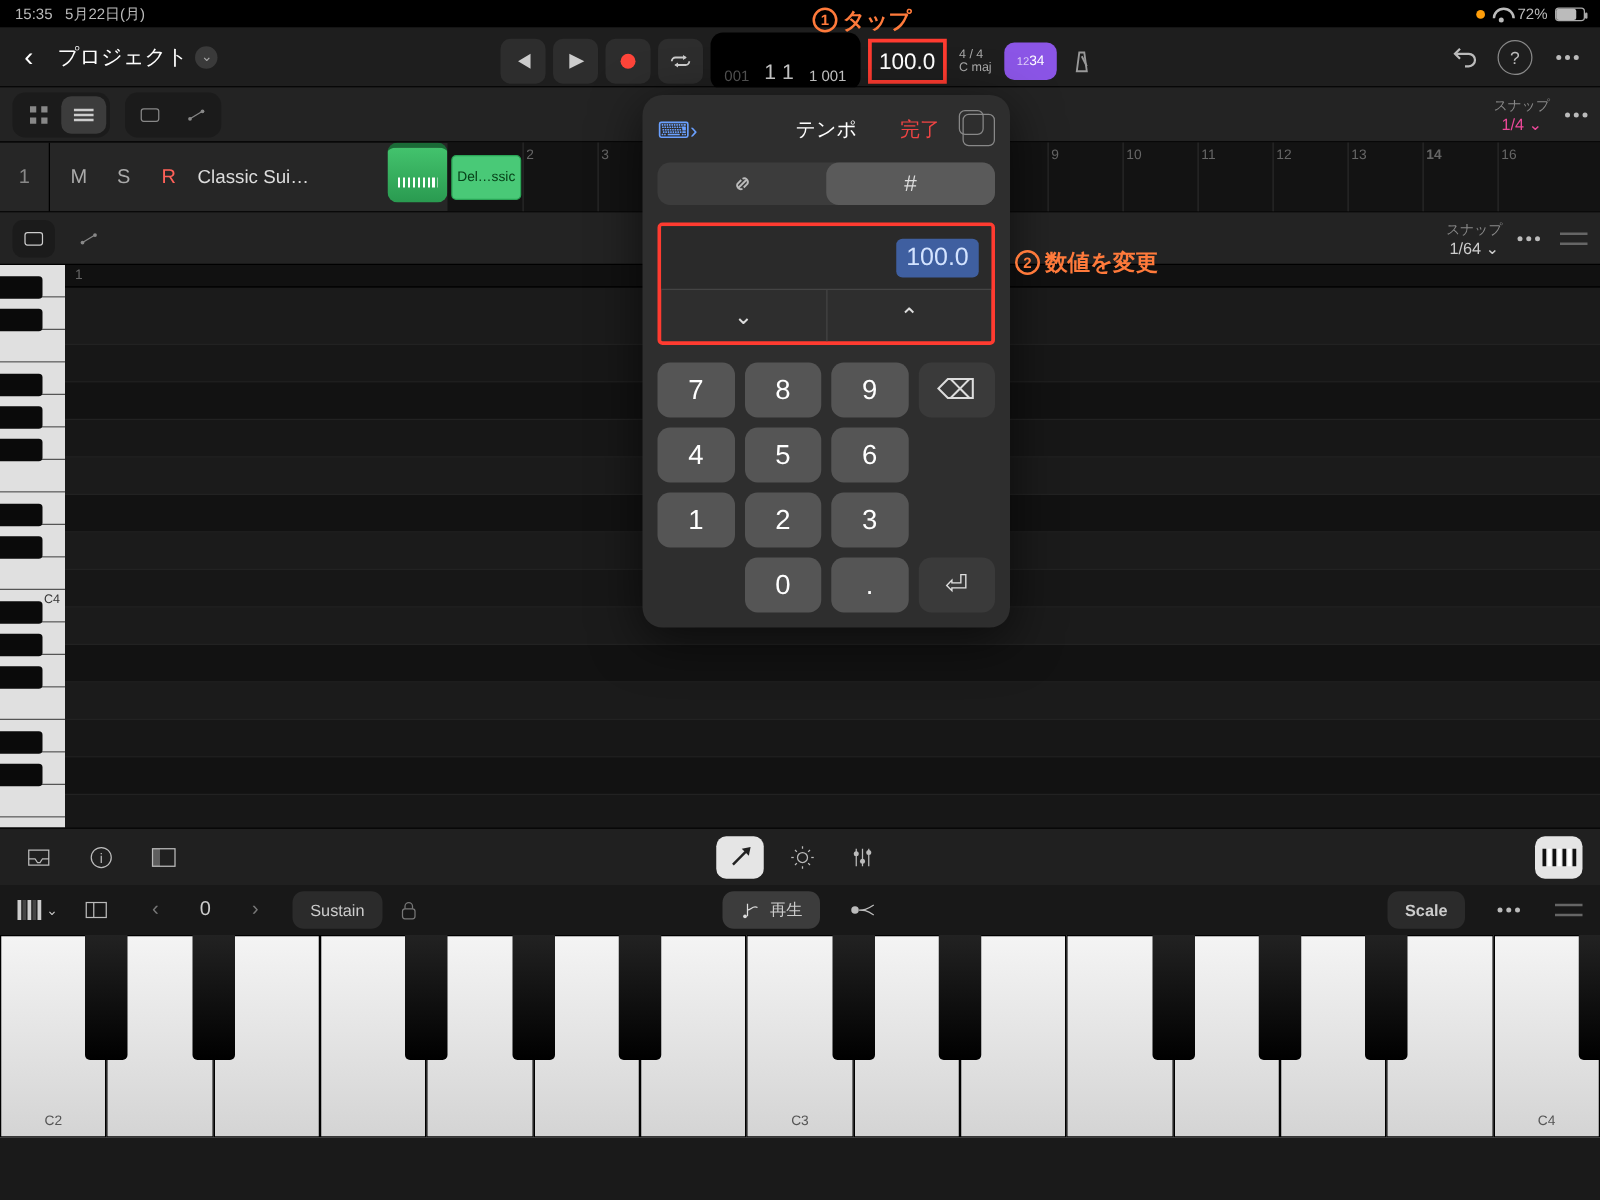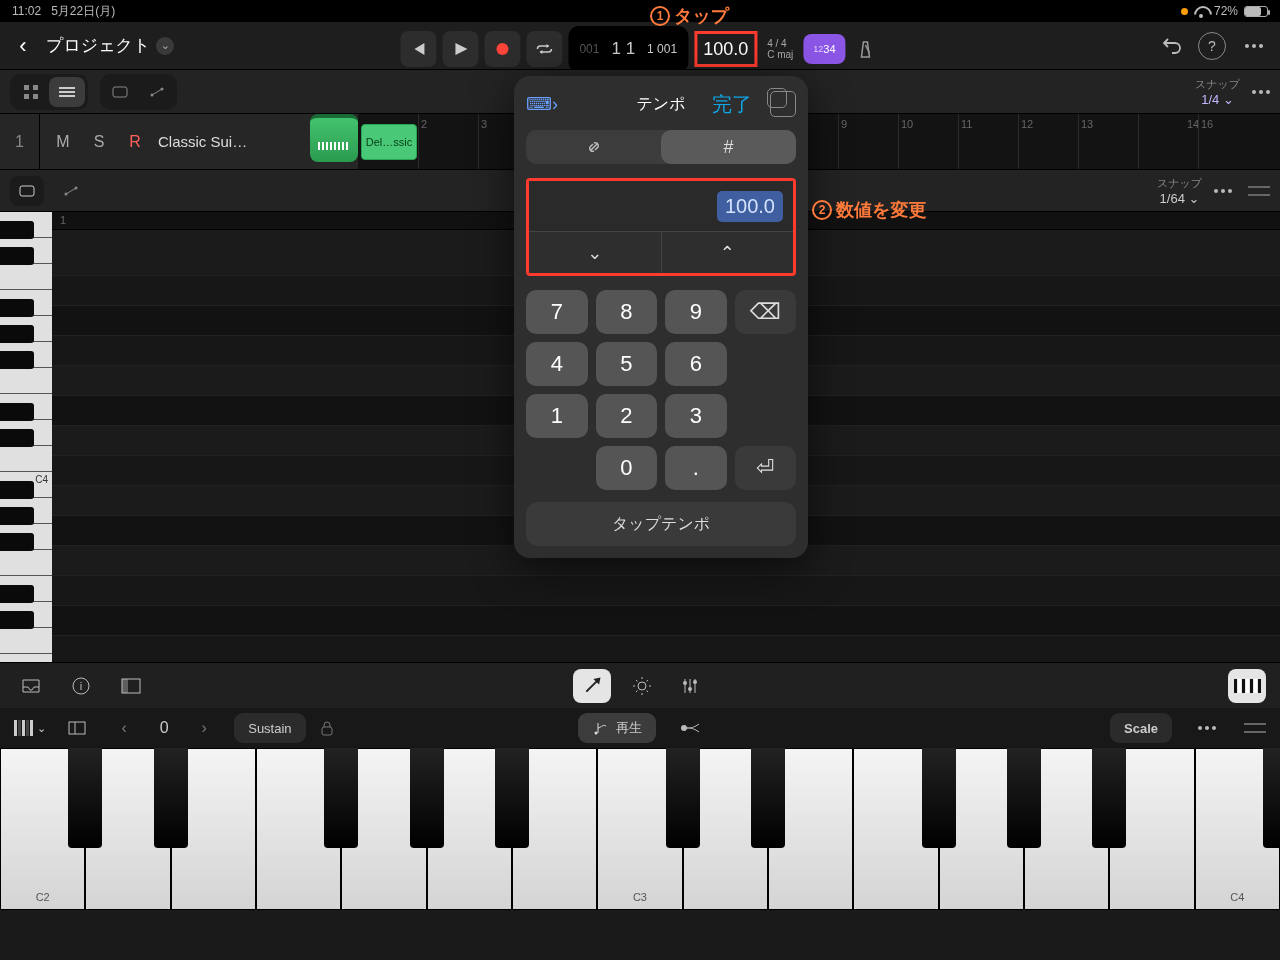--- a/index.html
+++ b/index.html
@@ -13,21 +13,21 @@
   .sb-wifi{display:inline-block;width:14px;height:11px;position:relative;}
   .sb-wifi::before{content:"";position:absolute;left:5px;top:8px;width:4px;height:4px;border-radius:50%;background:#bbb;}
   .sb-wifi::after{content:"";position:absolute;left:0;top:0;width:14px;height:14px;border:2px solid #bbb;border-radius:50%;clip-path:polygon(0 0,100% 0,100% 50%,0 50%);}
   .appheader{height:48px;display:flex;align-items:center;padding:0 12px;gap:12px;background:#1e1e1e;border-bottom:1px solid #000;}
   .back-chevron{font-size:22px;color:#fff;cursor:pointer;width:22px;text-align:center;}
   .proj-title{font-size:17px;color:#fff;display:flex;align-items:center;gap:6px;}
   .proj-title .disc{width:18px;height:18px;background:#3a3a3a;border-radius:50%;display:inline-flex;align-items:center;justify-content:center;font-size:11px;color:#aaa;}
   .transport{position:absolute;left:50%;transform:translateX(-50%);display:flex;align-items:center;gap:6px; top:26px;}
   .tbtn{width:36px;height:36px;border-radius:8px;display:flex;align-items:center;justify-content:center;color:#ddd;background:#2d2d2d;}
   .rec{color:#ff453a;}
-  .lcd{display:flex;align-items:center;gap:6px;background:#000;border-radius:10px;padding:4px 8px;height:46px;}
+  .lcd{display:flex;align-items:flex-end;gap:6px;background:#000;border-radius:10px;padding:4px 8px;height:46px;}
   .lcd .seg{padding:0 3px;color:#ccc;font-size:17px; font-variant-numeric:tabular-nums;}
   .lcd .seg.small{font-size:12px;}
   .lcd .dim{color:#555;}
   .tempo-box{border:3px solid #ff3b30; padding:0 6px; height:36px; display:flex;align-items:center; font-size:18px;color:#fff;}
   .sigblock{display:flex;flex-direction:column;font-size:10px;line-height:11px;color:#aaa;padding:0 4px;}
   .purplebtn{background:#8b55e6;color:#fff;border-radius:8px;height:30px;display:flex;align-items:center;padding:0 10px;font-size:13px;}
   .metro{width:28px;height:28px;border-radius:6px;display:flex;align-items:center;justify-content:center;color:#aaa;}
   .hdr-right{margin-left:auto;display:flex;gap:14px;align-items:center;}
   .iconcircle{width:28px;height:28px;border:1.5px solid #888;border-radius:50%;display:flex;align-items:center;justify-content:center;font-size:14px;color:#bbb;}
   .ellipsis{display:flex;gap:3px;}
@@ -89,21 +89,21 @@
   .scalebtn{margin-left:auto;font-weight:bold;}
   
   .bigkeys{height:162px;background:#ddd;position:relative;display:flex;}
   .wkey{flex:1;border:1px solid #000;background:linear-gradient(#f4f4f4,#d4d4d4);position:relative;}
   .wkey .lab{position:absolute;bottom:6px;left:50%;transform:translateX(-50%);font-size:11px;color:#555;}
   .bkey{position:absolute;top:0;width:34px;height:100px;background:linear-gradient(#222,#000);border-radius:0 0 4px 4px;z-index:2;}
   
   .popover{position:absolute;left:514px;top:76px;width:294px;background:#2e2e2e;border-radius:16px;padding:12px;box-shadow:0 10px 40px rgba(0,0,0,.6);}
   .pop-head{display:flex;align-items:center;justify-content:space-between;font-size:16px;color:#fff;height:32px; position:relative;}
   .pop-head .kb{color:#6aa0ff;font-size:18px;}
-  .pop-head .done{color:#0ea5e9;font-size:20px;}
+  .pop-head .done{color:#ef4444;font-size:16px;}
   .pop-head .copy{width:26px;height:26px;border:1.5px solid #888;border-radius:5px; margin-left:10px;}
   .seg2{display:flex;margin-top:10px;background:#3c3c3c;border-radius:10px;height:34px;}
   .seg2 .a,.seg2 .b{flex:1;display:flex;align-items:center;justify-content:center;color:#ddd;font-size:18px;border-radius:10px;cursor:pointer;}
   .seg2 .b.on{background:#5a5a5a;}
   .inputbox{margin-top:14px;display:flex;flex-direction:column;border:3px solid #ff3b30;border-radius:4px;padding:0;}
   .display{height:50px;background:#2a2a2a;display:flex;align-items:center;justify-content:flex-end;padding-right:10px;}
   .display .val{font-size:20px;background:#3f5fa0;padding:4px 8px;border-radius:5px;color:#d3e3ff;}
   .arrowrow{display:flex;height:42px;border-top:1px solid #444;}
   .arrowrow .half{flex:1;display:flex;align-items:center;justify-content:center;font-size:18px;color:#ddd;cursor:pointer;}
   .arrowrow .half:first-child{border-right:1px solid #444;}
@@ -117,21 +117,21 @@
   .circnum{display:inline-flex;width:20px;height:20px;border:2px solid #ff7a3b;border-radius:50%;align-items:center;justify-content:center;font-size:12px;}
   .pencil-icon{width:16px;height:2px;background:#222;transform:rotate(-45deg);position:relative;}
   .pencil-icon::after{content:"";position:absolute;right:-4px;top:-3px;width:0;height:0;border-left:6px solid #222;border-top:4px solid transparent;border-bottom:4px solid transparent;}
   svg{display:block;}
 </style>
 </head>
 <body>
 
 <div class="statusbar">
   <div class="sb-left">
-    <span>11:02</span>&nbsp;&nbsp;
+    <span>15:35</span>&nbsp;&nbsp;
     <span>5月22日(月)</span>
   </div>
   <div class="sb-right">
     <span class="sb-dot"></span>
     <span class="sb-wifi"></span>
     <span>72%</span>
     <span class="sb-batt">
         <i></i>
       </span>
   </div>
@@ -233,21 +233,21 @@
     <div class="s">
         <svg width="16" height="12">
           <circle cx="3" cy="9" r="1.5" fill="#888"></circle>
           <circle cx="13" cy="3" r="1.5" fill="#888"></circle>
           <path d="M3 9L13 3" stroke="#888"></path>
         </svg>
       </div>
   </div>
   <div class="snapgroup">
     <span style="font-size:11px;color:#888;">スナップ</span>
-    <span style="font-size:13px;color:#c4b5fd;"><span>1/4</span> ⌄</span>
+    <span style="font-size:13px;color:#ec4899;"><span>1/4</span> ⌄</span>
   </div>
   <div class="more">
       <div class="ellipsis">
         <i></i>
         <i></i>
         <i></i>
       </div>
     </div>
 </div>
 
@@ -282,21 +282,21 @@
       <div class="num" style="left: 483px;">9</div>
       <div class="tick" style="left: 540px;"></div>
       <div class="num" style="left: 543px;">10</div>
       <div class="tick" style="left: 600px;"></div>
       <div class="num" style="left: 603px;">11</div>
       <div class="tick" style="left: 660px;"></div>
       <div class="num" style="left: 663px;">12</div>
       <div class="tick" style="left: 720px;"></div>
       <div class="num" style="left: 723px;">13</div>
       <div class="tick" style="left: 780px;"></div>
-      <div class="num" style="left: 829px;">14</div>
+      <div class="num" style="left: 783px; font-weight: bold;">14</div>
       <div class="tick" style="left: 840px;"></div>
       <div class="num" style="left: 843px;">16</div>
     </div>
 </div>
 
 <div class="toolbar3">
   <div class="toolbtn">
       <svg width="16" height="12">
         <rect x="1" y="1" width="14" height="10" rx="2" stroke="#ccc" fill="none"></rect>
       </svg>
@@ -573,21 +573,20 @@
     <div class="n blank"></div>
     <div class="n">1</div>
     <div class="n">2</div>
     <div class="n">3</div>
     <div class="n blank"></div>
     <div class="n blank"></div>
     <div class="n">0</div>
     <div class="n">.</div>
     <div class="n util">⏎</div>
   </div>
-  <div class="tapbtn">タップテンポ</div>
 </div>
 
 <div class="anno" style="left:650px;top:4px;">
   <span class="circnum">1</span>
     <span>タップ</span>
 </div>
 <div class="anno" style="left:812px;top:198px;">
   <span class="circnum">2</span>
     <span>数値を変更</span>
 </div>

